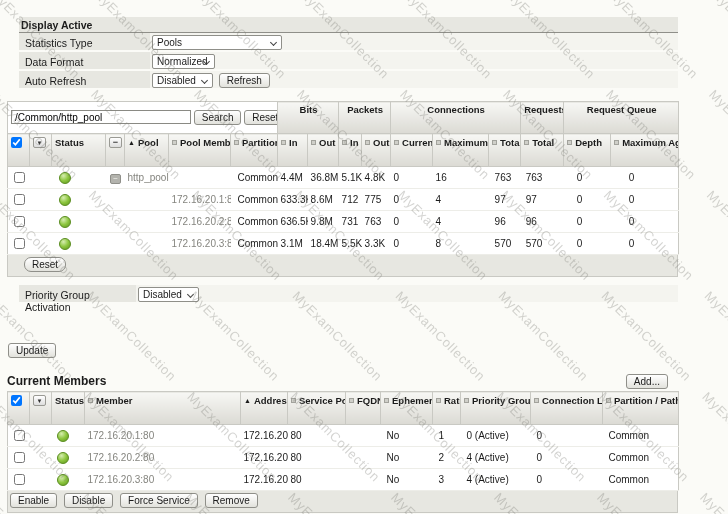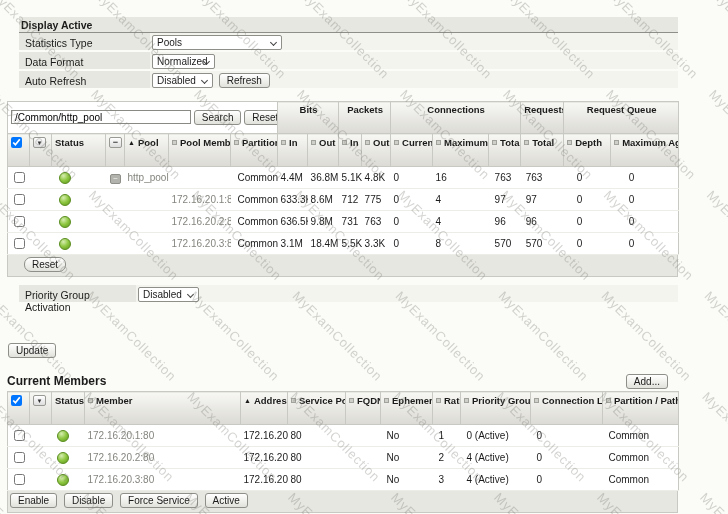--- a/index.html
+++ b/index.html
@@ -344,21 +344,21 @@
       <td style="padding-left:6px;">4 (Active)</td>
       <td style="padding-left:6px;">0</td>
       <td style="padding-left:6px;">Common</td>
     </tr>
   </tbody>
     </table>
   <div class="tfootbar">
     <button class="btn" style="margin-left:1px;">Enable</button>
     <button class="btn" style="margin-left:4px;">Disable</button>
     <button class="btn" style="margin-left:4px;">Force Service</button>
-    <button class="btn" style="margin-left:4px;">Active</button>
+    <button class="btn" style="margin-left:4px;">Remove</button>
   </div>
 </div>
 
 <div class="wm-layer" id="wm">
     <span class="wm-stripe" style="left: -620px; top: -14px;">MyExamCollection&nbsp;&nbsp;&nbsp;&nbsp;&nbsp;MyExamCollection&nbsp;&nbsp;&nbsp;&nbsp;&nbsp;MyExamCollection&nbsp;&nbsp;&nbsp;&nbsp;&nbsp;MyExamCollection&nbsp;&nbsp;&nbsp;&nbsp;&nbsp;MyExamCollection&nbsp;&nbsp;&nbsp;&nbsp;&nbsp;MyExamCollection&nbsp;&nbsp;&nbsp;&nbsp;&nbsp;MyExamCollection&nbsp;&nbsp;&nbsp;&nbsp;&nbsp;MyExamCollection&nbsp;&nbsp;&nbsp;&nbsp;&nbsp;MyExamCollection&nbsp;&nbsp;&nbsp;&nbsp;&nbsp;MyExamCollection&nbsp;&nbsp;&nbsp;&nbsp;&nbsp;</span>
     <span class="wm-stripe" style="left: -517px; top: -14px;">MyExamCollection&nbsp;&nbsp;&nbsp;&nbsp;&nbsp;MyExamCollection&nbsp;&nbsp;&nbsp;&nbsp;&nbsp;MyExamCollection&nbsp;&nbsp;&nbsp;&nbsp;&nbsp;MyExamCollection&nbsp;&nbsp;&nbsp;&nbsp;&nbsp;MyExamCollection&nbsp;&nbsp;&nbsp;&nbsp;&nbsp;MyExamCollection&nbsp;&nbsp;&nbsp;&nbsp;&nbsp;MyExamCollection&nbsp;&nbsp;&nbsp;&nbsp;&nbsp;MyExamCollection&nbsp;&nbsp;&nbsp;&nbsp;&nbsp;MyExamCollection&nbsp;&nbsp;&nbsp;&nbsp;&nbsp;MyExamCollection&nbsp;&nbsp;&nbsp;&nbsp;&nbsp;</span>
     <span class="wm-stripe" style="left: -414px; top: -14px;">MyExamCollection&nbsp;&nbsp;&nbsp;&nbsp;&nbsp;MyExamCollection&nbsp;&nbsp;&nbsp;&nbsp;&nbsp;MyExamCollection&nbsp;&nbsp;&nbsp;&nbsp;&nbsp;MyExamCollection&nbsp;&nbsp;&nbsp;&nbsp;&nbsp;MyExamCollection&nbsp;&nbsp;&nbsp;&nbsp;&nbsp;MyExamCollection&nbsp;&nbsp;&nbsp;&nbsp;&nbsp;MyExamCollection&nbsp;&nbsp;&nbsp;&nbsp;&nbsp;MyExamCollection&nbsp;&nbsp;&nbsp;&nbsp;&nbsp;MyExamCollection&nbsp;&nbsp;&nbsp;&nbsp;&nbsp;MyExamCollection&nbsp;&nbsp;&nbsp;&nbsp;&nbsp;</span>
     <span class="wm-stripe" style="left: -311px; top: -14px;">MyExamCollection&nbsp;&nbsp;&nbsp;&nbsp;&nbsp;MyExamCollection&nbsp;&nbsp;&nbsp;&nbsp;&nbsp;MyExamCollection&nbsp;&nbsp;&nbsp;&nbsp;&nbsp;MyExamCollection&nbsp;&nbsp;&nbsp;&nbsp;&nbsp;MyExamCollection&nbsp;&nbsp;&nbsp;&nbsp;&nbsp;MyExamCollection&nbsp;&nbsp;&nbsp;&nbsp;&nbsp;MyExamCollection&nbsp;&nbsp;&nbsp;&nbsp;&nbsp;MyExamCollection&nbsp;&nbsp;&nbsp;&nbsp;&nbsp;MyExamCollection&nbsp;&nbsp;&nbsp;&nbsp;&nbsp;MyExamCollection&nbsp;&nbsp;&nbsp;&nbsp;&nbsp;</span>
     <span class="wm-stripe" style="left: -208px; top: -14px;">MyExamCollection&nbsp;&nbsp;&nbsp;&nbsp;&nbsp;MyExamCollection&nbsp;&nbsp;&nbsp;&nbsp;&nbsp;MyExamCollection&nbsp;&nbsp;&nbsp;&nbsp;&nbsp;MyExamCollection&nbsp;&nbsp;&nbsp;&nbsp;&nbsp;MyExamCollection&nbsp;&nbsp;&nbsp;&nbsp;&nbsp;MyExamCollection&nbsp;&nbsp;&nbsp;&nbsp;&nbsp;MyExamCollection&nbsp;&nbsp;&nbsp;&nbsp;&nbsp;MyExamCollection&nbsp;&nbsp;&nbsp;&nbsp;&nbsp;MyExamCollection&nbsp;&nbsp;&nbsp;&nbsp;&nbsp;MyExamCollection&nbsp;&nbsp;&nbsp;&nbsp;&nbsp;</span>
     <span class="wm-stripe" style="left: -105px; top: -14px;">MyExamCollection&nbsp;&nbsp;&nbsp;&nbsp;&nbsp;MyExamCollection&nbsp;&nbsp;&nbsp;&nbsp;&nbsp;MyExamCollection&nbsp;&nbsp;&nbsp;&nbsp;&nbsp;MyExamCollection&nbsp;&nbsp;&nbsp;&nbsp;&nbsp;MyExamCollection&nbsp;&nbsp;&nbsp;&nbsp;&nbsp;MyExamCollection&nbsp;&nbsp;&nbsp;&nbsp;&nbsp;MyExamCollection&nbsp;&nbsp;&nbsp;&nbsp;&nbsp;MyExamCollection&nbsp;&nbsp;&nbsp;&nbsp;&nbsp;MyExamCollection&nbsp;&nbsp;&nbsp;&nbsp;&nbsp;MyExamCollection&nbsp;&nbsp;&nbsp;&nbsp;&nbsp;</span>

